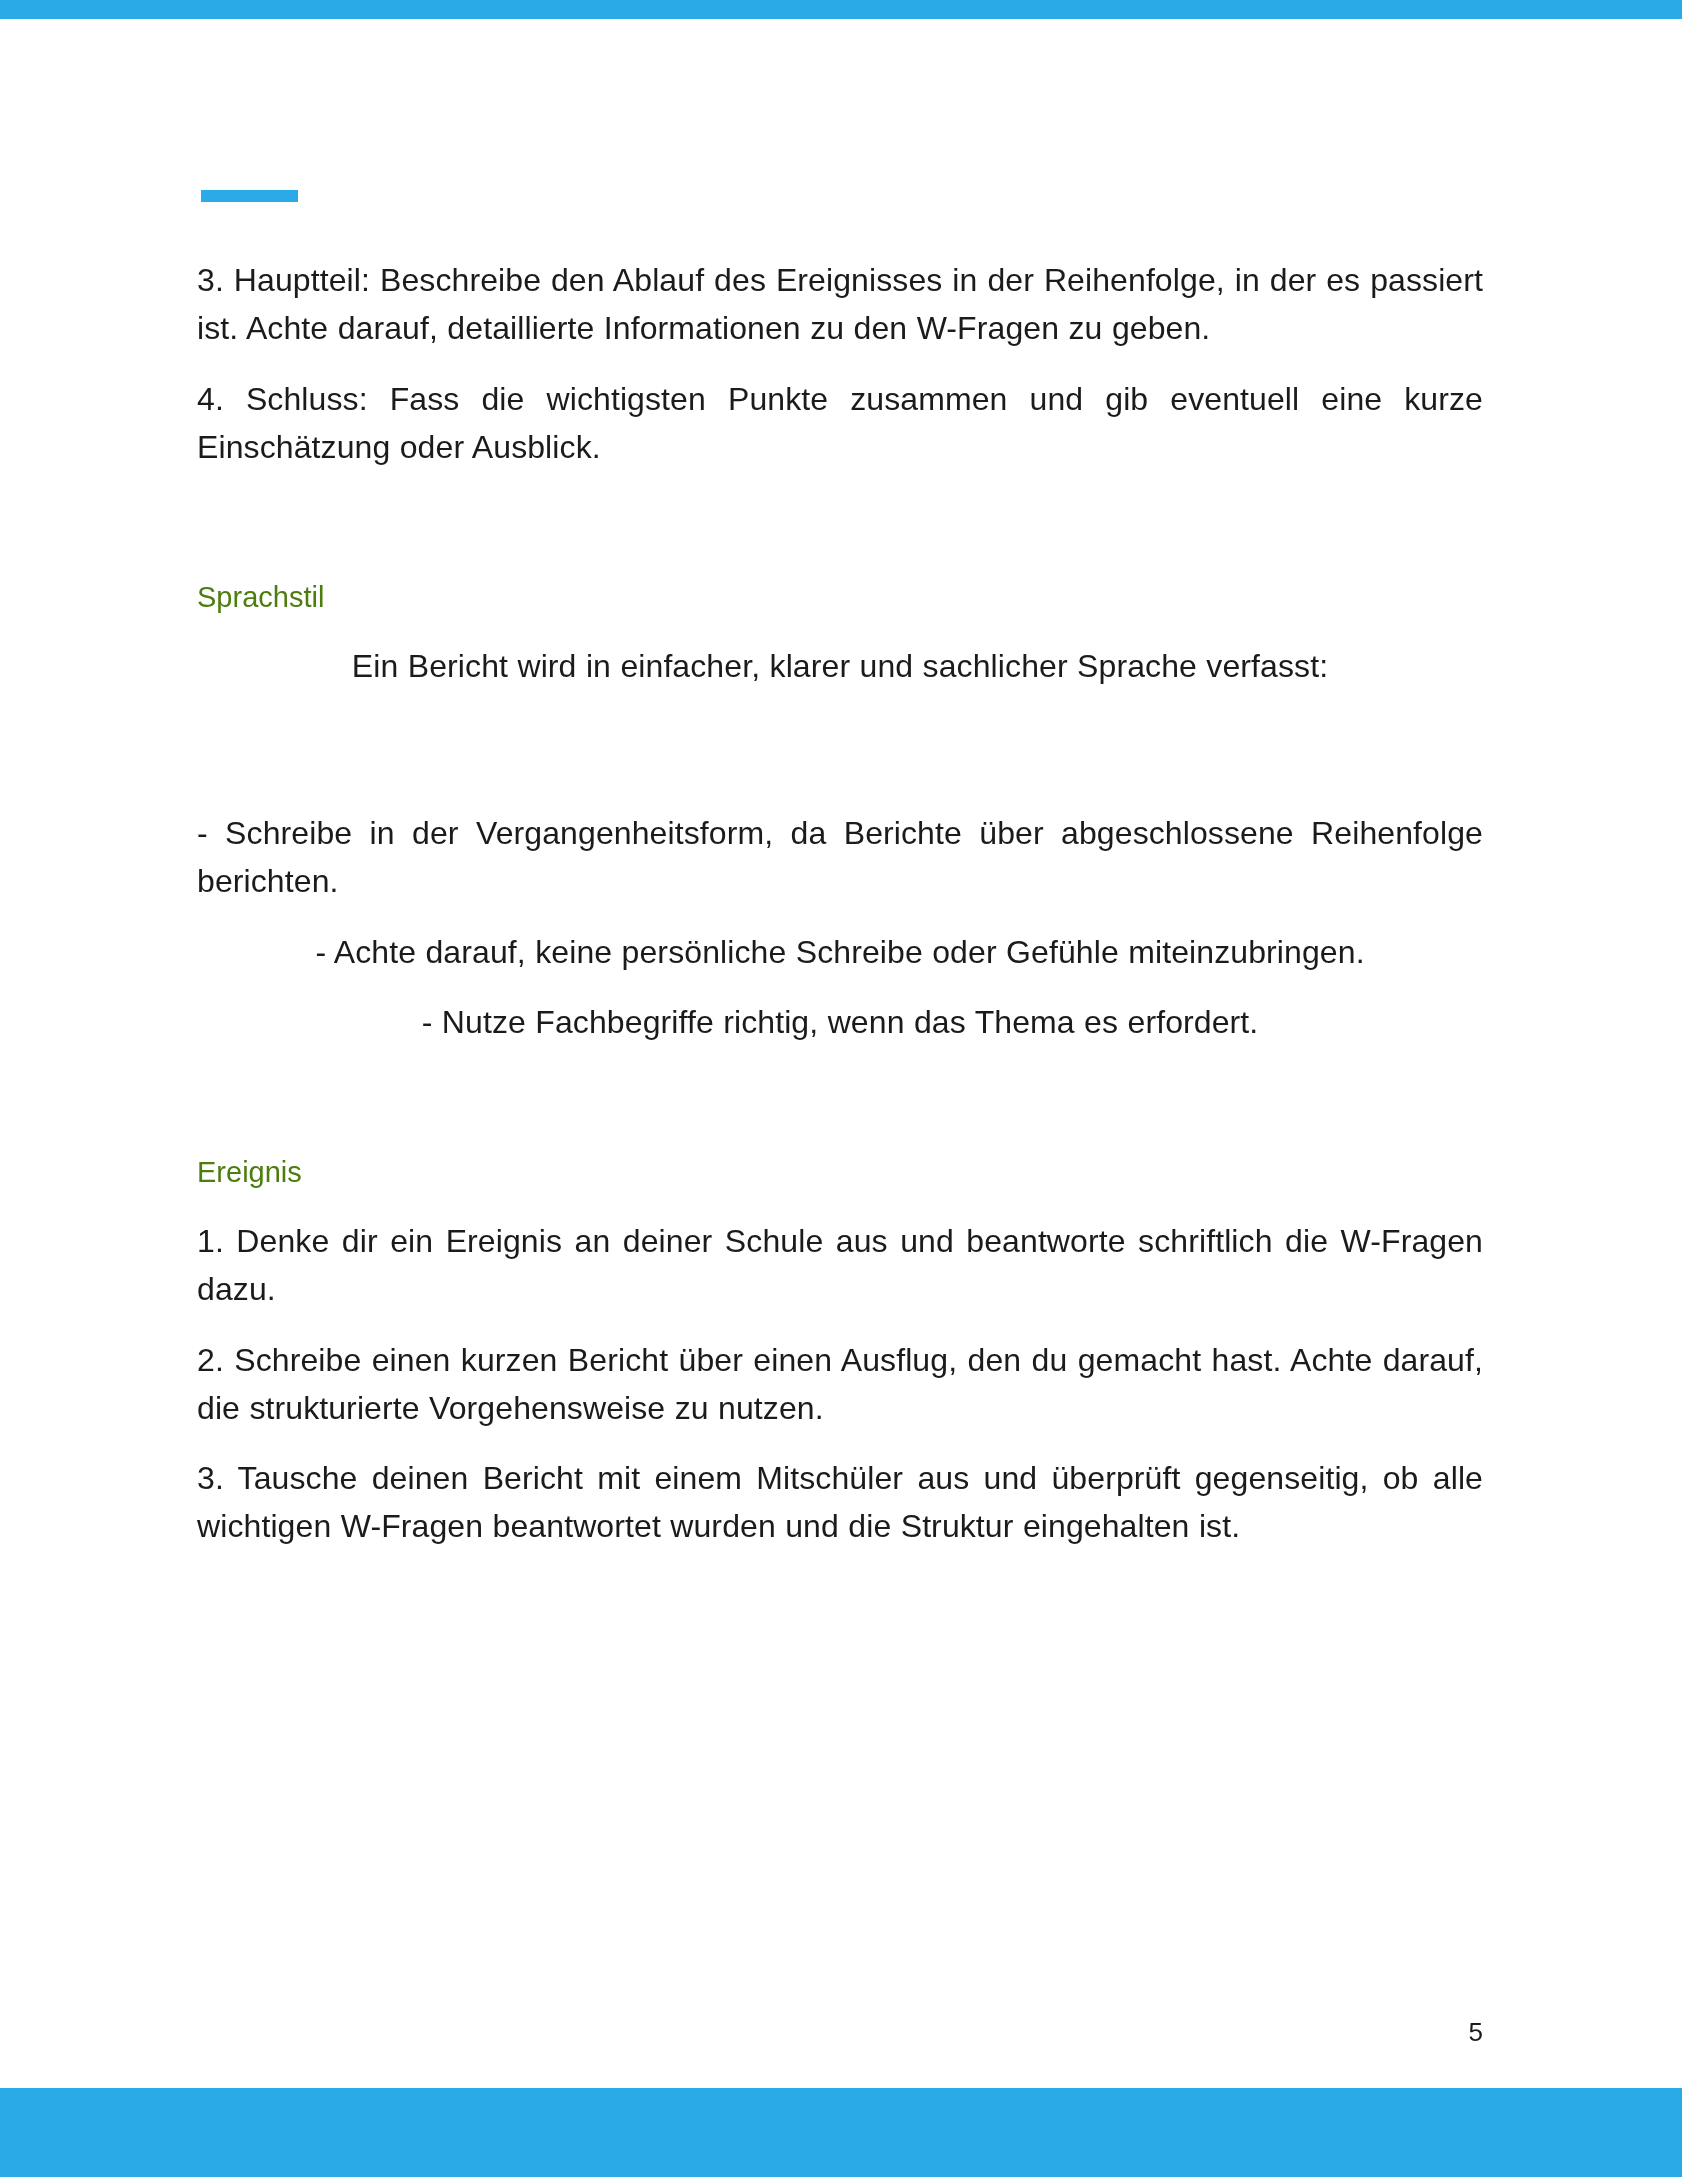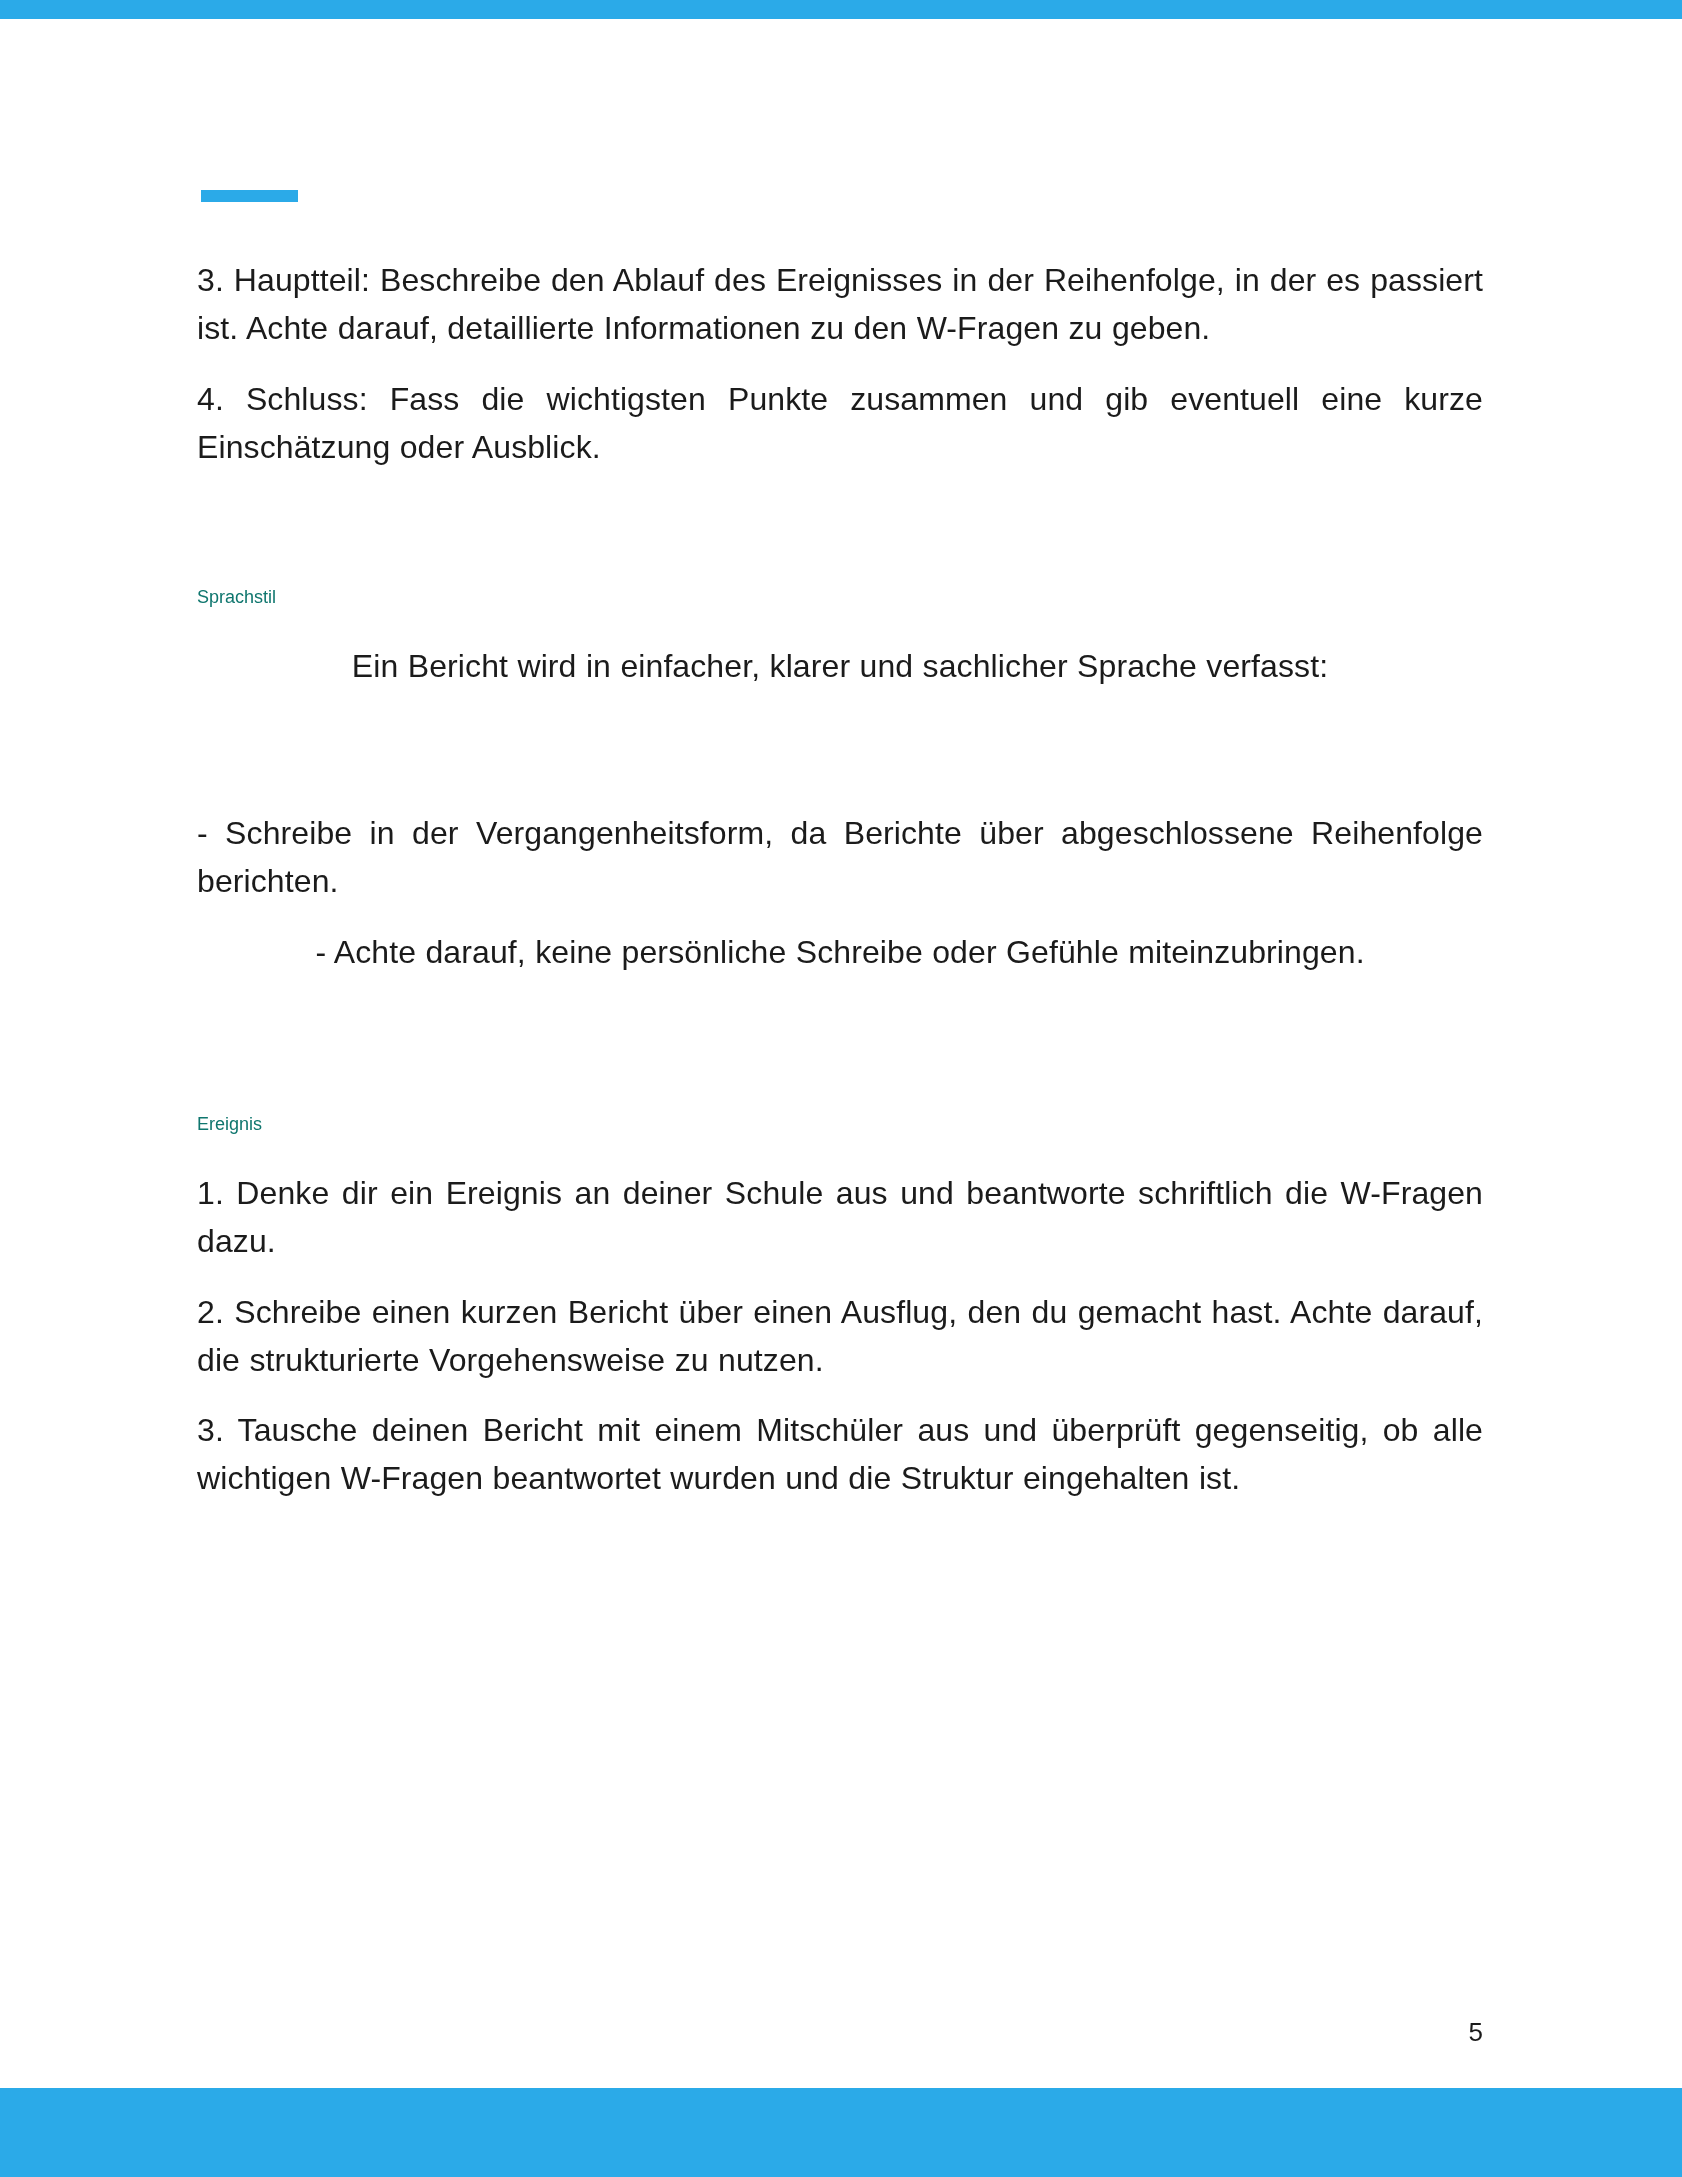--- a/index.html
+++ b/index.html
@@ -68,23 +68,23 @@
   p.left    { text-align: center; }
 
   
   .gap-para    { height: 22.5px; }      
   .gap-section { height: 102px; }     
   .gap-list    { height: 97px; }     
   .gap-small   { height: 21px; }
 
   p.heading {
     margin: 0;
-    font-size: 18px;
+    font-size: 29px;
     line-height: 48px;
-    color: #0f766e;
+    color: #4d7c0f;
     text-align: left;
   }
 
   
   .page-number {
     position: absolute;
     left: 197px;
     top: 2015px;
     width: 1286px;
     text-align: right;
@@ -124,20 +124,21 @@
     <div class="gap-para"></div>
 
     <p class="para justify">- Schreibe in der Vergangenheitsform, da Berichte über abgeschlossene Reihenfolge berichten.</p>
 
     <div class="gap-para"></div>
 
     <p class="para left">- Achte darauf, keine persönliche Schreibe oder Gefühle miteinzubringen.</p>
 
     <div class="gap-para"></div>
 
+    <p class="para left">- Nutze Fachbegriffe richtig, wenn das Thema es erfordert.</p>
 
     <div class="gap-section"></div>
 
     <p class="heading">Ereignis</p>
 
     <div class="gap-small"></div>
 
     <p class="para justify">1. Denke dir ein Ereignis an deiner Schule aus und beantworte schriftlich die W-Fragen dazu.</p>
 
     <div class="gap-para"></div>

